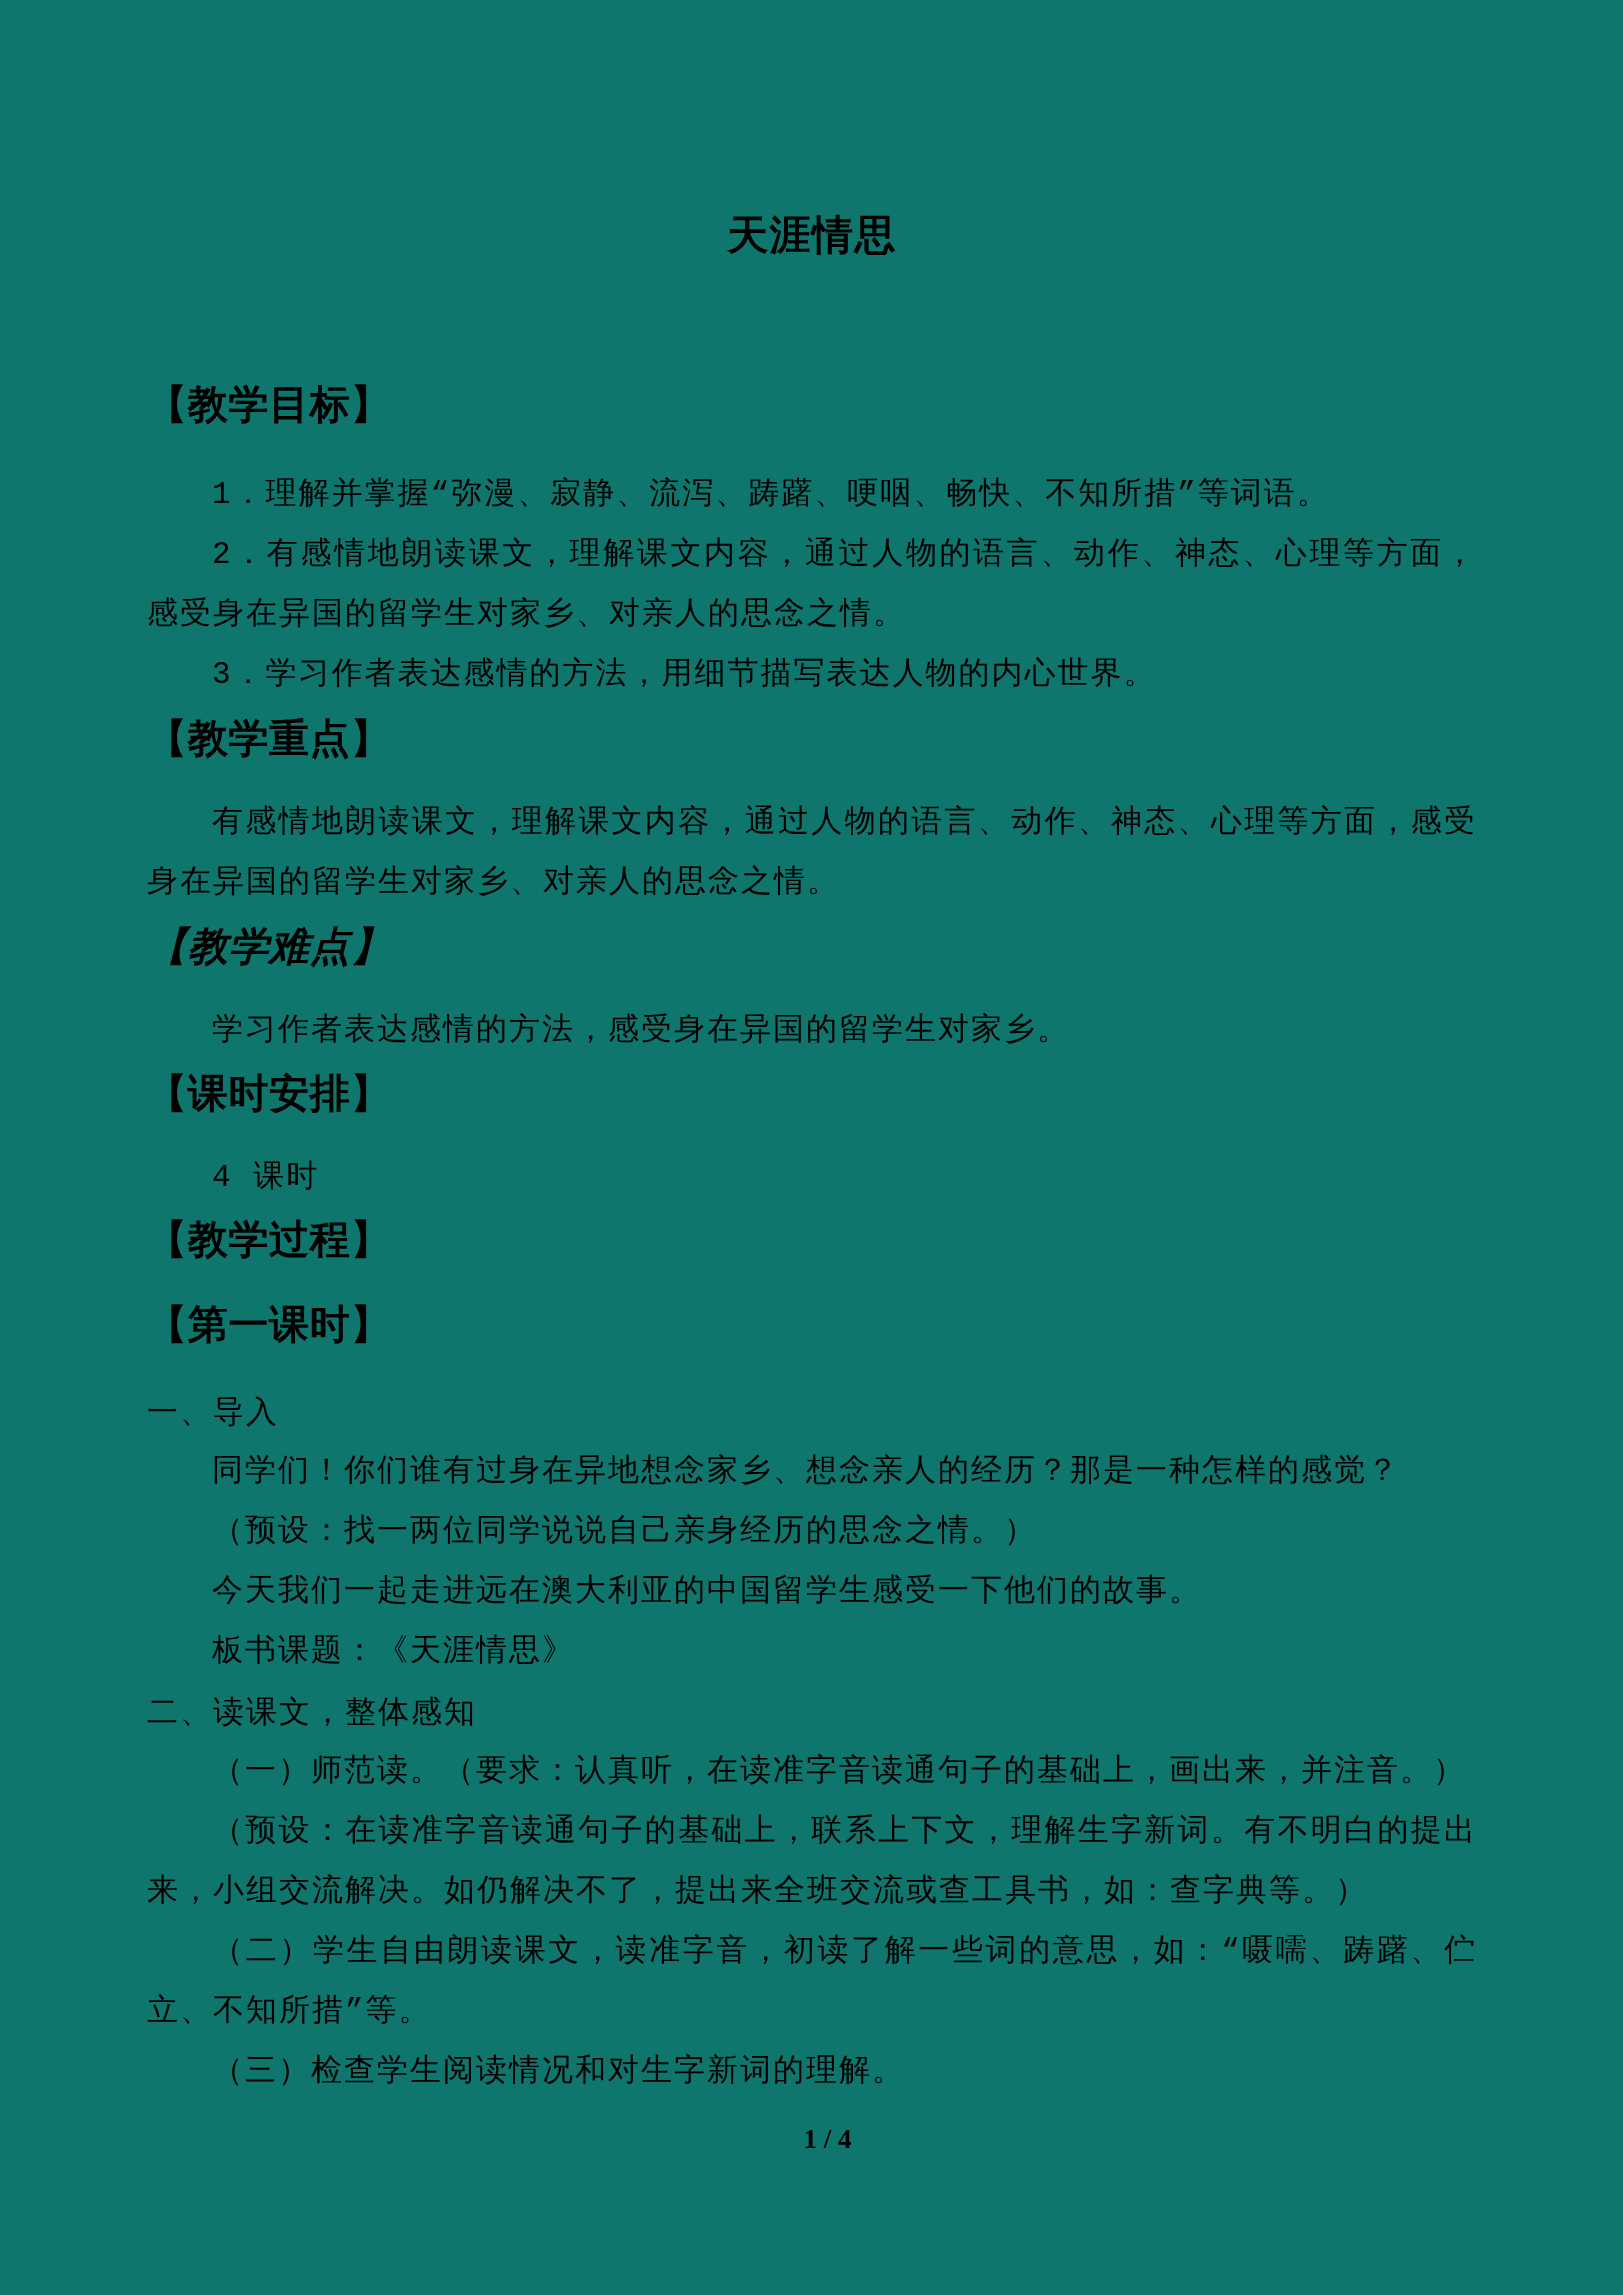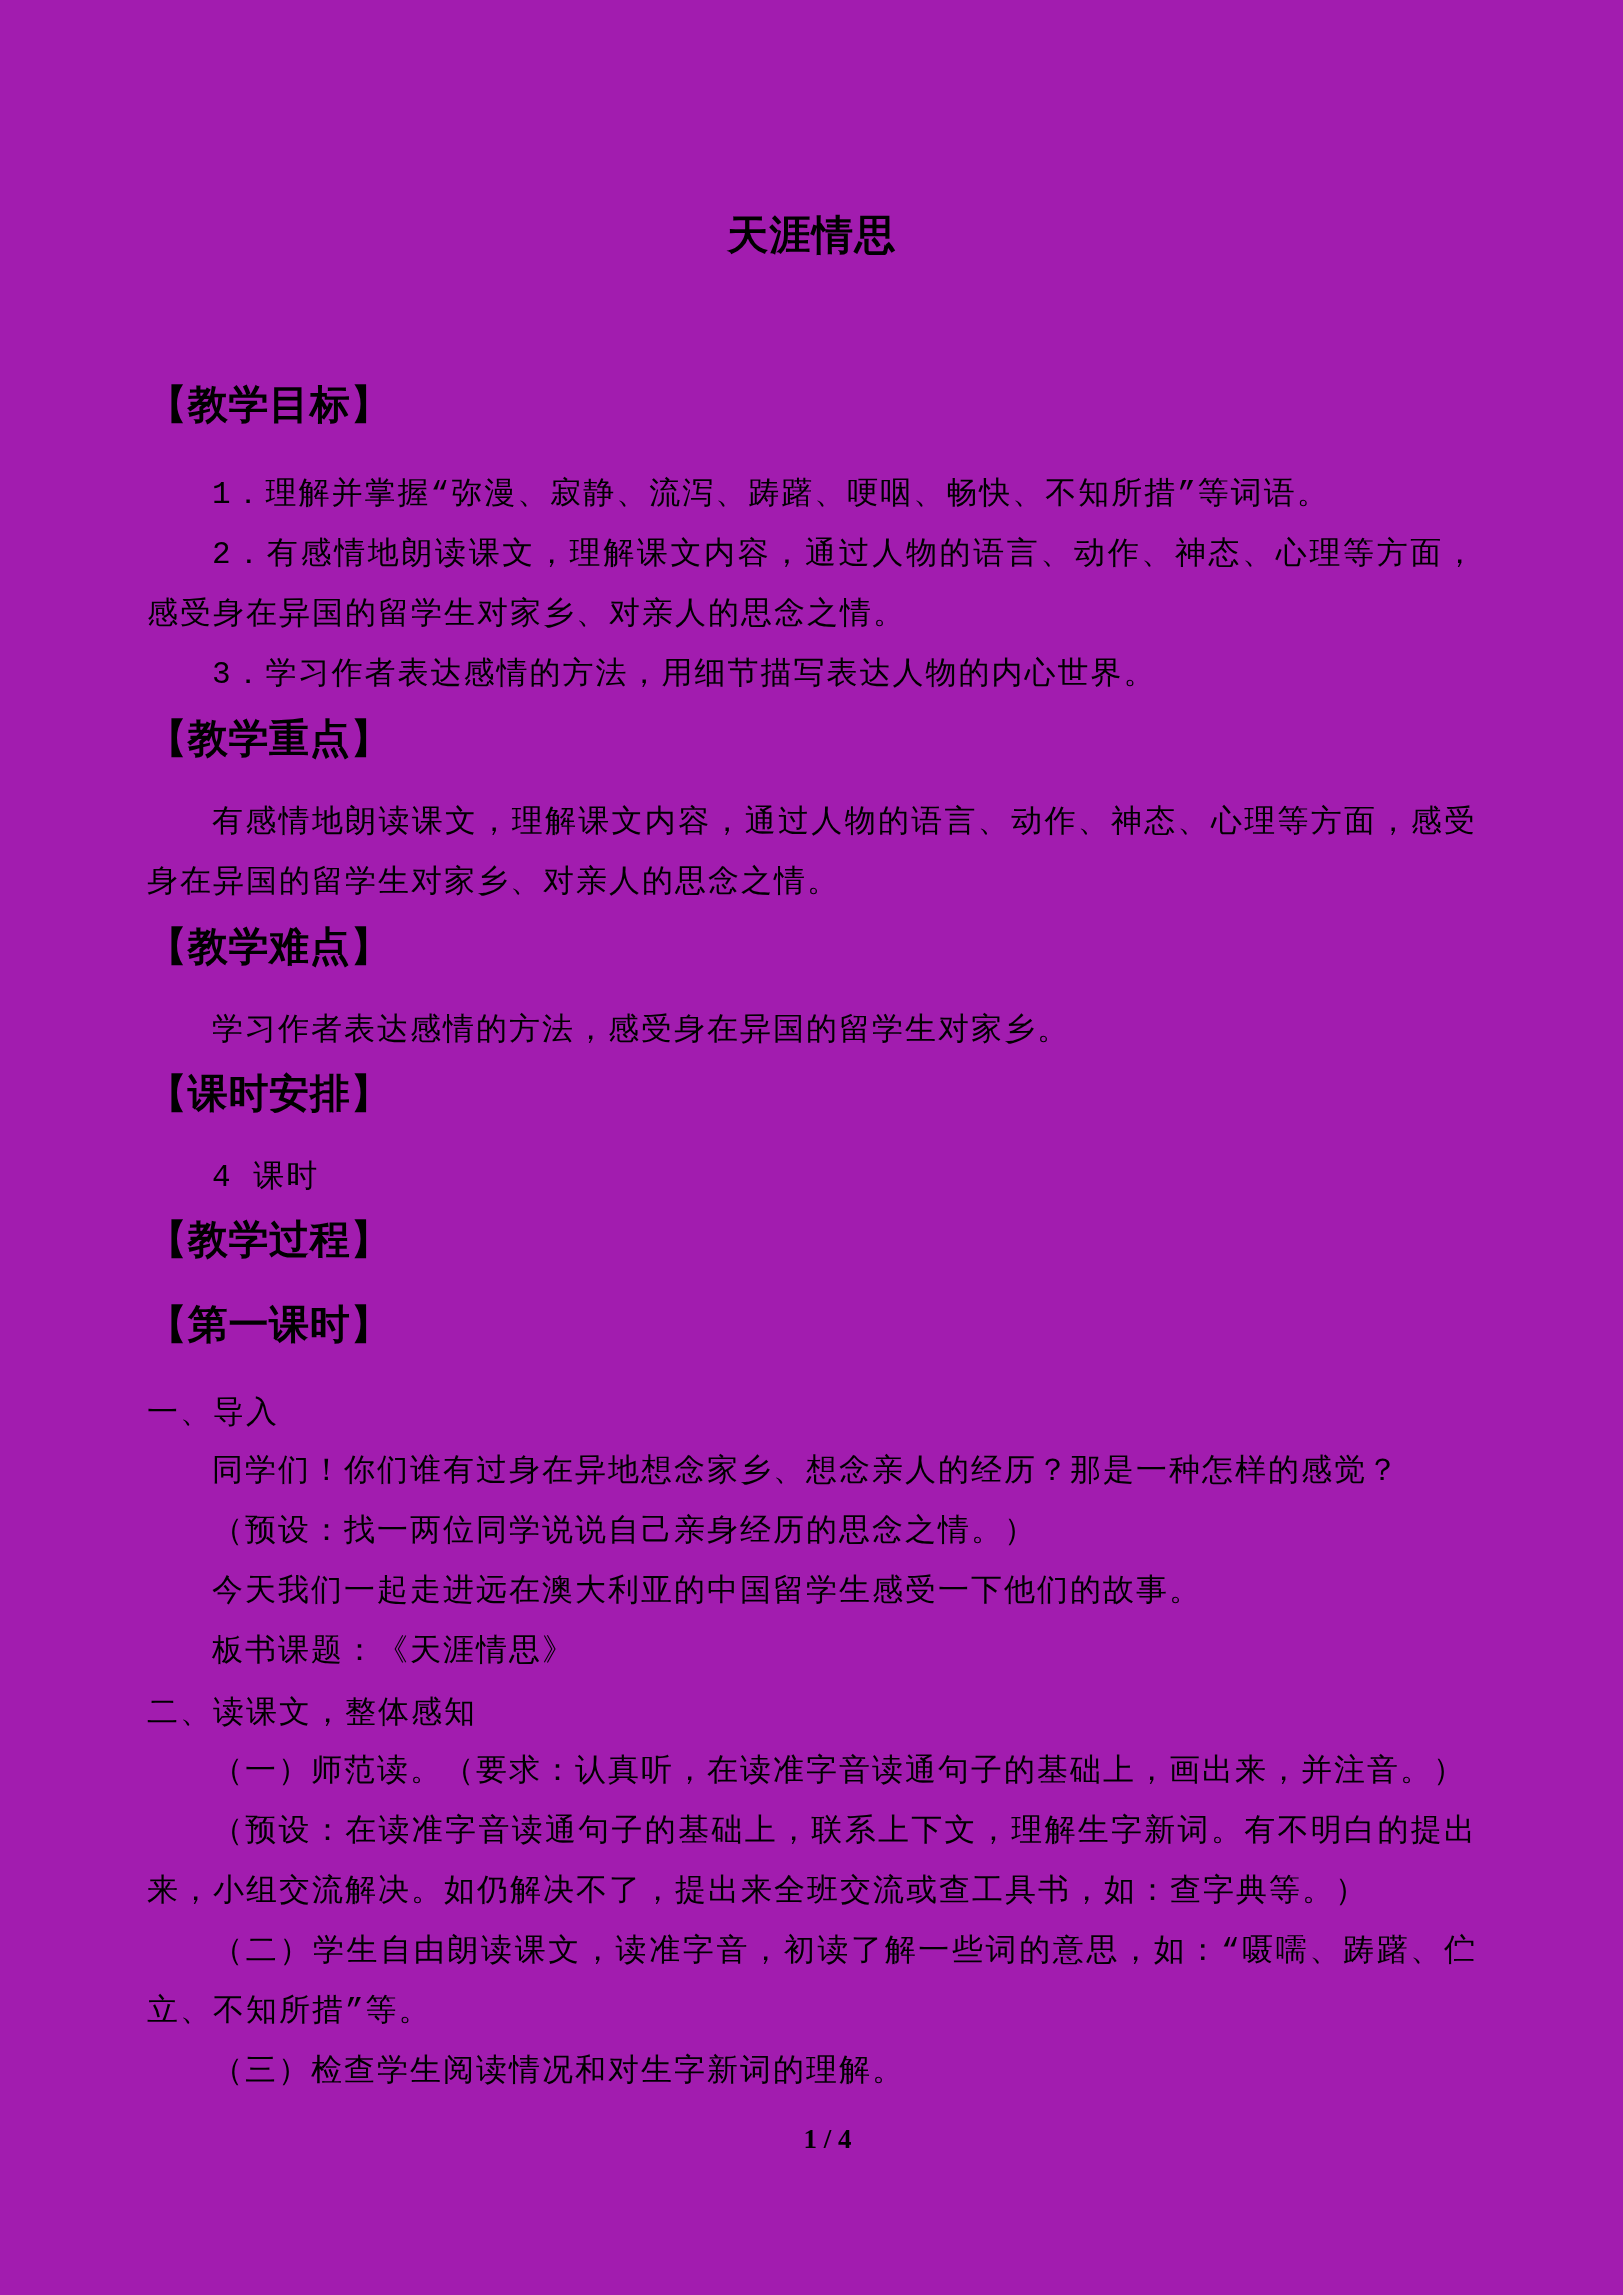--- a/index.html
+++ b/index.html
@@ -4,21 +4,21 @@
 <style>
   html, body {
     margin: 0;
     padding: 0;
     background: #ffffff;
   }
   .page {
     position: relative;
     width: 1623px;
     height: 2295px;
-    background: #a21caf;
+    background: #0f766e;
     color: #000000;
     font-family: "Liberation Serif", "DejaVu Serif", serif;
     overflow: hidden;
   }
   .content {
     position: absolute;
     left: 147px;
     top: 0;
     width: 1330px;
   }
@@ -32,21 +32,21 @@
   }
   .heading {
     font-size: 40px;
     line-height: 48px;
     font-weight: bold;
     margin: 0;
     letter-spacing: 0.7px;
   }
   .h-obj   { margin-top: 122px; }
   .h-key   { margin-top: 9.5px; }
-  .h-diff  { margin-top: 10.2px; }
+  .h-diff  { margin-top: 10.2px; font-style: italic; }
   .h-sched { margin-top: 8.9px; }
   .h-proc  { margin-top: 8.9px; }
   .h-first { margin-top: 37px; }
   .para {
     margin: 0;
     font-size: 31px;
     line-height: 60px;
     letter-spacing: 2px;
     text-align: justify;
     text-justify: inter-ideograph;

